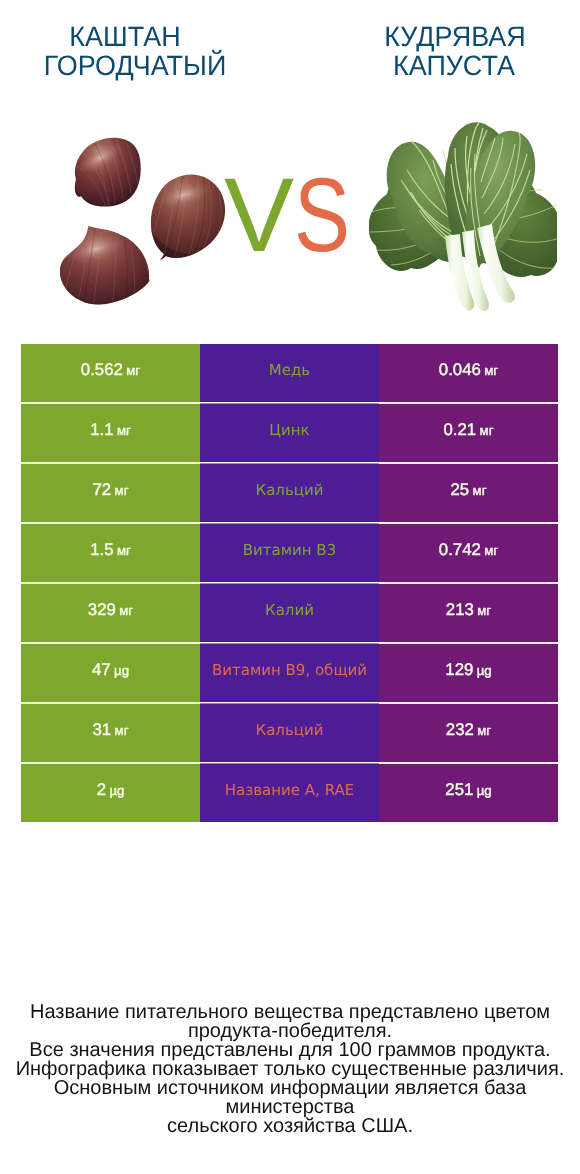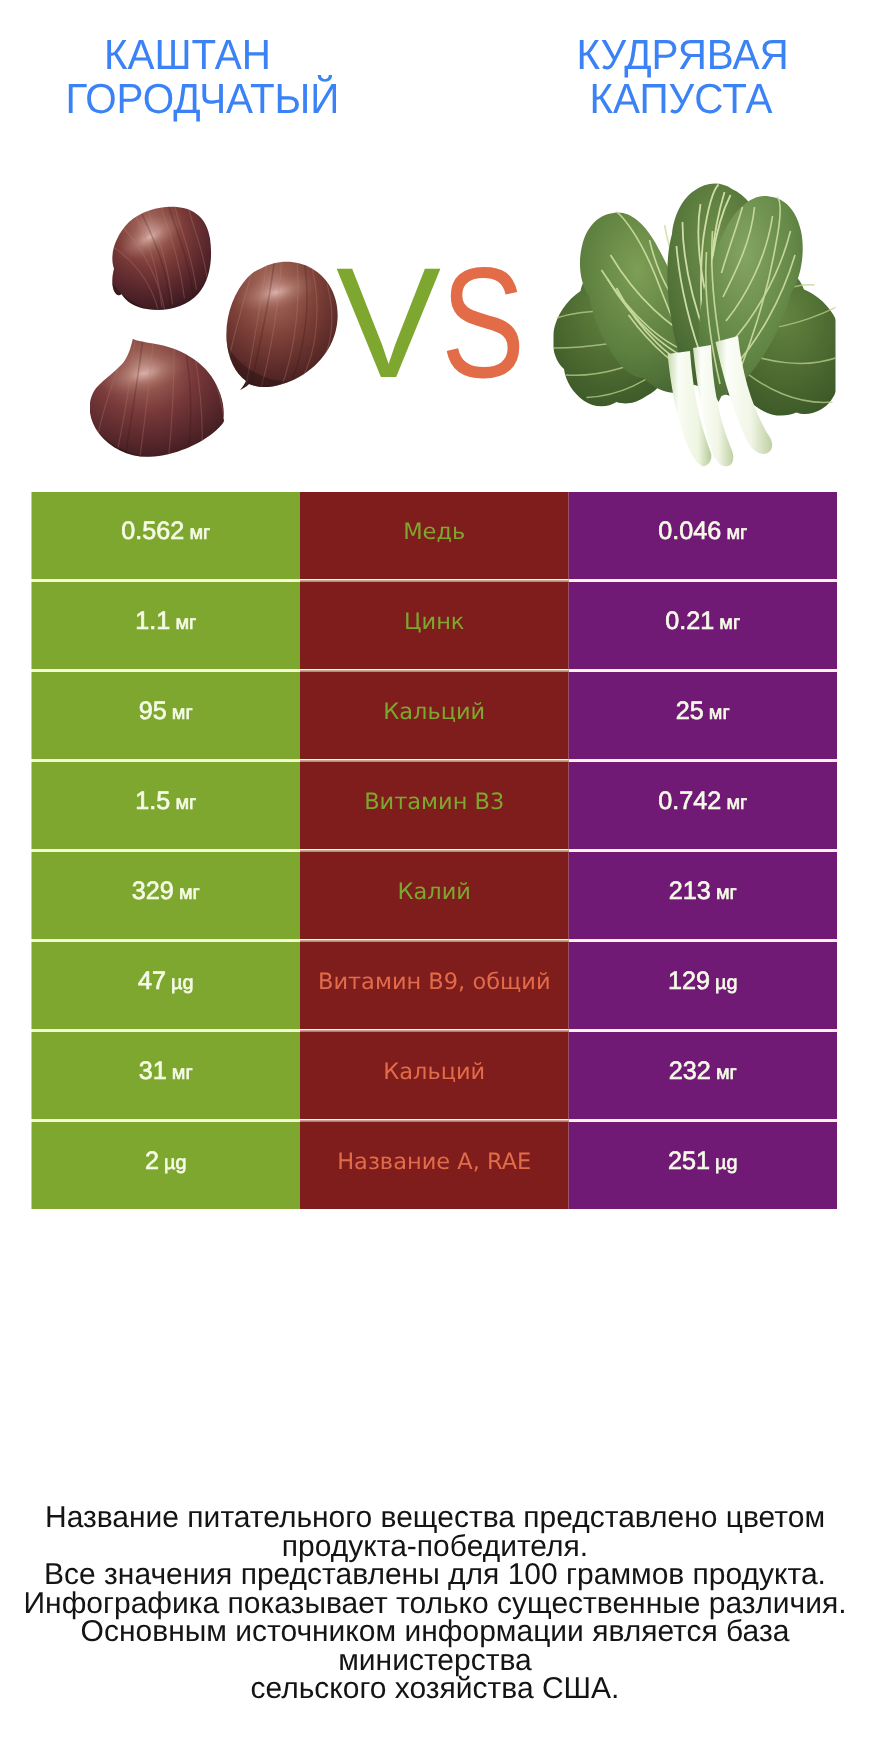--- a/index.html
+++ b/index.html
@@ -5,21 +5,21 @@
 <style>
   html,body{margin:0;padding:0;}
   body{width:580px;height:1174px;background:#ffffff;
        font-family:"Liberation Sans",sans-serif;
        -webkit-font-smoothing:antialiased;
        text-rendering:geometricPrecision;}
   .page{position:relative;width:580px;height:1174px;overflow:hidden;background:#fff;
          transform:translateZ(0);}
 
   
-  .title{position:absolute;font-size:28px;font-weight:400;color:#3b82f6;
+  .title{position:absolute;font-size:28px;font-weight:400;color:#0c4a6e;
          line-height:29.8px;text-align:center;white-space:nowrap;top:21.5px;}
   .title>div{position:relative;transform:scaleX(0.962);}
   #title-left{left:0;width:250px;}
   #title-left>div:nth-child(1){left:0px;}
   #title-left>div:nth-child(2){left:10px;}
   #title-right{left:330px;width:250px;}
   #title-right>div:nth-child(1){left:0px;}
   #title-right>div:nth-child(2){left:-1px;}
 
   
@@ -28,28 +28,28 @@
   #art-right{left:369px;top:122px;width:188px;height:190px;}
 
   
   .vs{position:absolute;left:225px;top:163px;width:200px;text-align:left;
       font-size:105px;line-height:105px;font-weight:400;letter-spacing:0px;}
   .vs .v{color:#7EA72F;display:inline-block;margin-left:-1px;}
   .vs .s{color:#E26C48;display:inline-block;transform:scaleX(0.80);transform-origin:left center;
          width:47px;margin-left:0px;}
 
   
-  .table{position:absolute;left:21px;top:328px;width:537px;height:598px;}
+  .table{position:absolute;left:21px;top:344px;width:537px;height:598px;}
   .row{display:flex;height:60px;}
   .row:last-child{height:58px;}
   .cell{display:flex;align-items:flex-start;justify-content:center;box-sizing:border-box;
         width:179px;height:100%;}
   .cell.left{background:#f2fad4;}
   .cell.right{background:#fff3e4;}
-  .cell.mid{background:#7f1d1d;position:relative;}
+  .cell.mid{background:#4c1d95;position:relative;}
   .cell.mid::after{content:"";position:absolute;left:0;right:0;top:58px;height:1px;
         background:#f6fbdf;}
   .cell.mid::before{content:"";position:absolute;left:0;right:0;top:59px;height:1px;
         background:#94a163;}
   .row.orange-win .cell.mid::after{background:#fdf4ec;}
   .row.orange-win .cell.mid::before{background:#b07e70;}
   .row:last-child .cell.mid::after,.row:last-child .cell.mid::before{display:none;}
   .inner{display:flex;align-items:center;justify-content:center;
          width:179px;height:58px;box-sizing:border-box;}
   .inner>span{position:relative;top:-3px;}
@@ -360,21 +360,21 @@
         </div>
         <div class="cell right o">
           <div class="inner">
             <span class="val"><span>0.21</span><span class="u">мг</span></span>
           </div>
         </div>
       </div>
       <div class="row">
         <div class="cell left g">
           <div class="inner">
-            <span class="val"><span>95</span><span class="u">мг</span></span>
+            <span class="val"><span>72</span><span class="u">мг</span></span>
           </div>
         </div>
         <div class="cell mid">
           <div class="inner">
             <span class="lbl green">Кальций</span>
           </div>
         </div>
         <div class="cell right o">
           <div class="inner">
             <span class="val"><span>25</span><span class="u">мг</span></span>

